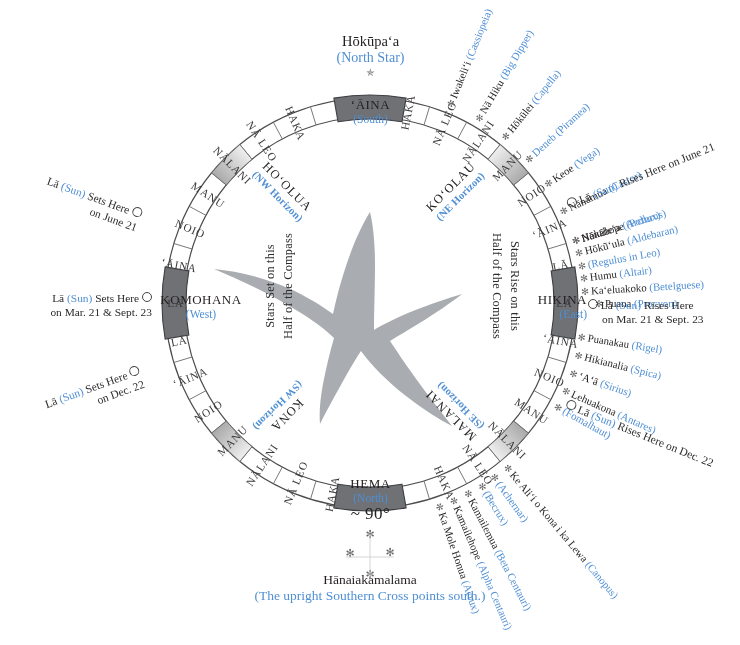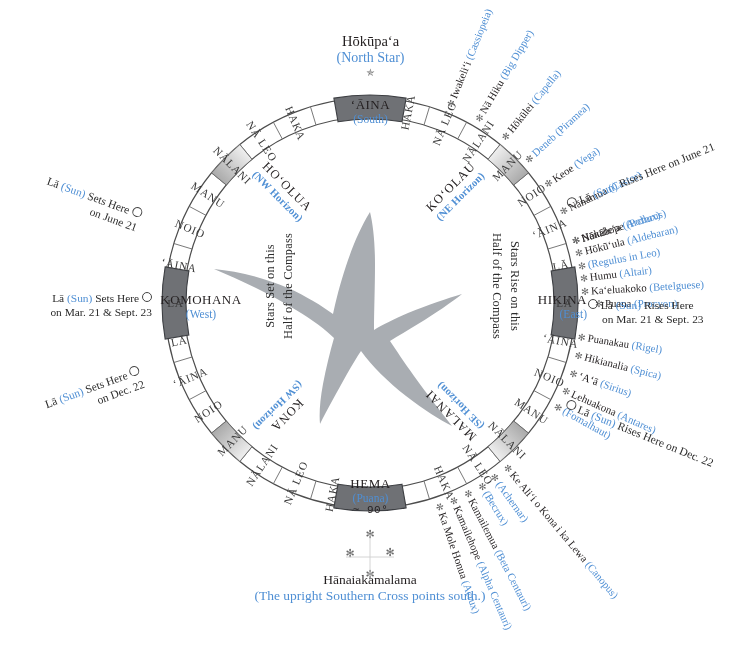--- a/index.html
+++ b/index.html
@@ -8,21 +8,21 @@
     font-family:"Liberation Serif", serif;
     color:#2b2b2b;
   }
   #stage{position:absolute;left:0;top:0;width:740px;height:645px;}
 
   .lbl{position:absolute;white-space:nowrap;line-height:1.12;}
 
   
   .cardinal{font-size:13px;letter-spacing:.5px;text-align:center;color:#231f20;}
   .cardinal .sub{font-size:11.5px;color:#4f8fd4;letter-spacing:0;}
-  .cardinal .deg{font-size:11px;color:#231f20;font-family:Liberation Mono, monospace;}
+  .cardinal .deg{font-size:17px;color:#231f20;}
 
   
   .house{
     position:absolute;font-size:11.2px;letter-spacing:.9px;
     color:#3a3a3a;transform-origin:50% 50%;
     font-family:"Liberation Serif", serif;
   }
 
   
   .quad{position:absolute;transform-origin:50% 50%;text-align:center;}
@@ -175,21 +175,21 @@
     <div class="sub">(South)</div>
   </div>
 
   <div class="cardinal lbl" style="left:497px;top:293px;width:90px;text-align:right;">
     <div>HIKINA</div>
     <div class="sub">(East)</div>
   </div>
 
   <div class="cardinal lbl" style="left:318px;top:477px;width:105px;">
     <div>HEMA</div>
-    <div class="sub">(Puana)</div>
+    <div class="sub">(North)</div>
     <div class="deg">~ 90°</div>
   </div>
 
   <div class="cardinal lbl" style="left:150px;top:293px;width:102px;text-align:center;">
     <div>KOMOHANA</div>
     <div class="sub">(West)</div>
   </div>
 
   <div class="quad" style="left:400px;top:178px;width:110px;transform:rotate(-45deg);">
     <div class="nm">KOʻOLAU</div>

